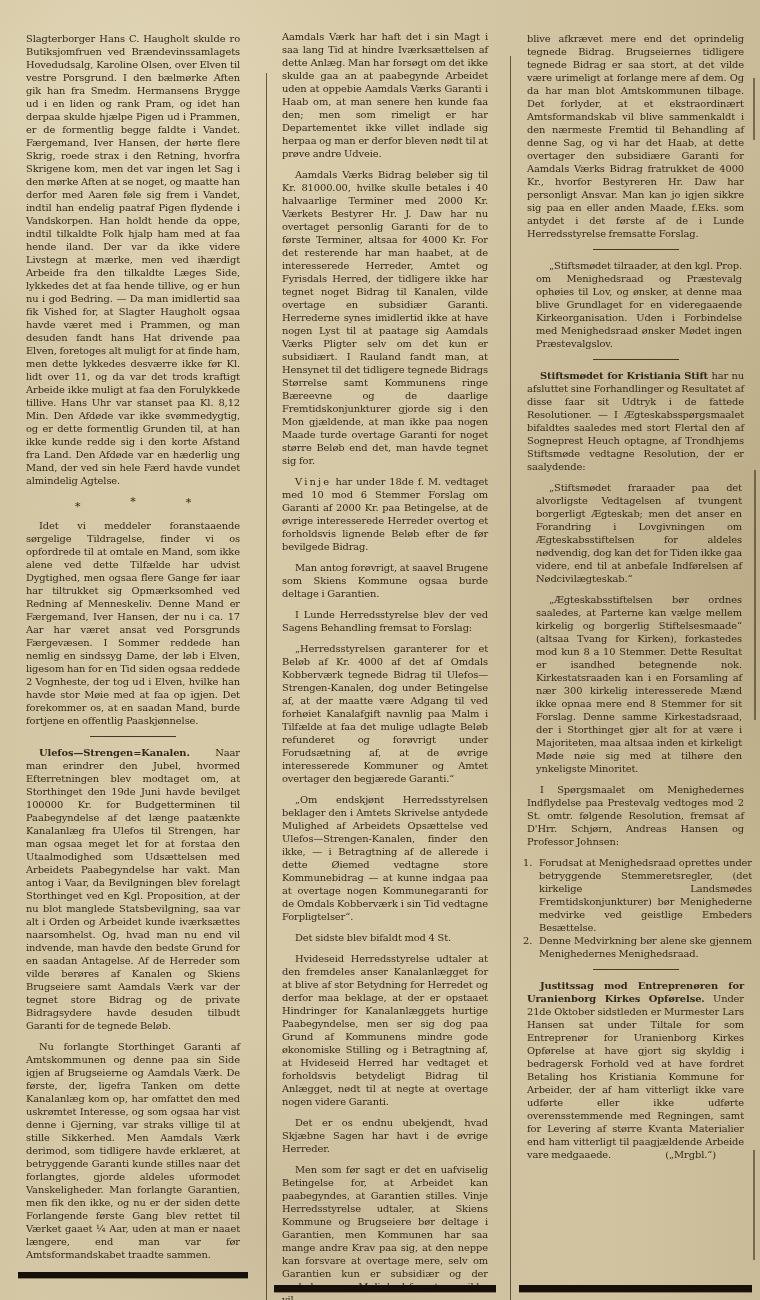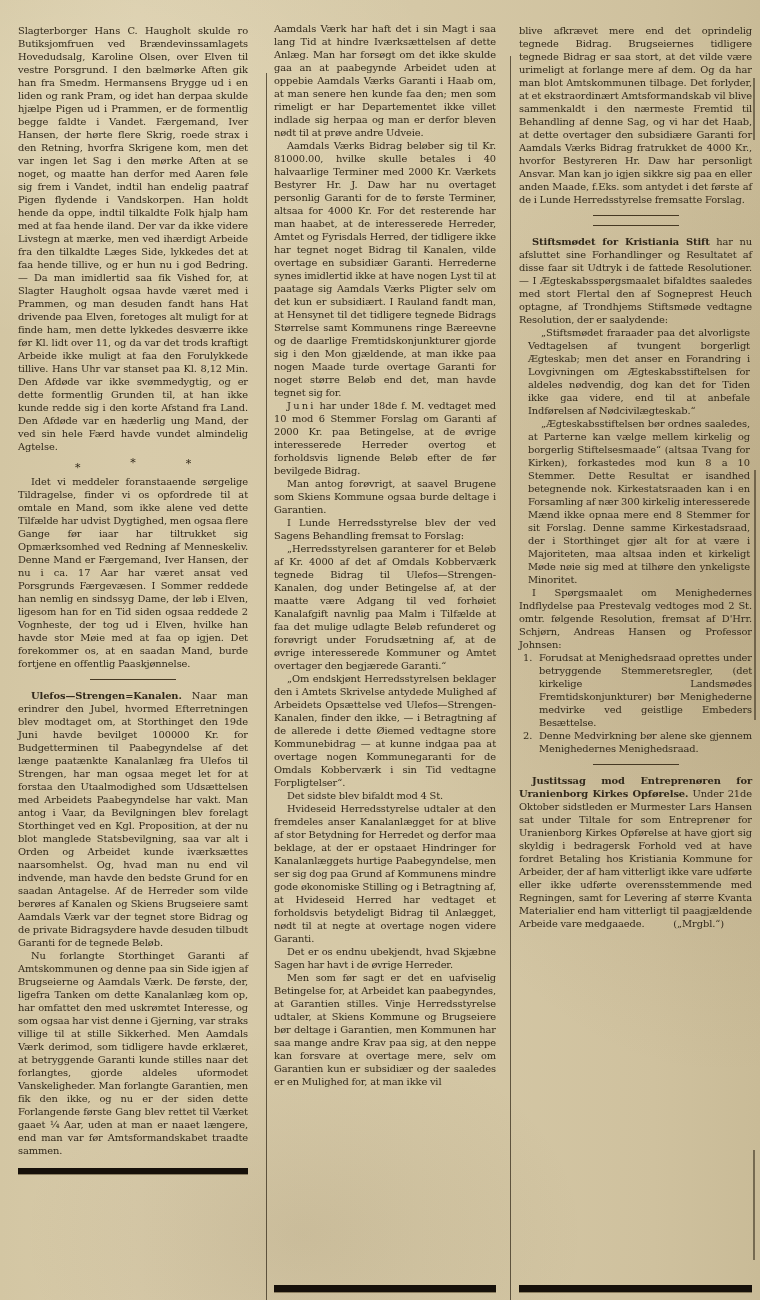--- a/index.html
+++ b/index.html
@@ -17,21 +17,21 @@
     position:absolute;
     text-align:justify;
     font-size:9.9px;
     line-height:13px;
     letter-spacing:-0.1px;
     word-spacing:-0.3px;
   }
   #col1{left:18px;top:24px;width:230px;height:1276px;}
   #col2{left:274px;top:22px;width:222px;height:1278px;}
   #col3{left:519px;top:24px;width:233px;height:1276px;}
-  .para{margin:0;}
+  .para{margin:8px;}
   .indent{text-indent:13px;}
   .quote{padding-left:9px;padding-right:2px;box-sizing:border-box;}
   .lead{font-weight:bold;}
   .spaced{letter-spacing:2.2px;}
   .stars{height:16px;text-align:center;margin:3px 0 3px;}
   .stars span{display:inline-block;margin:0 25px;font-size:11px;}
   .stars span:nth-child(1){transform:translateY(5px);}
   .stars span:nth-child(3){transform:translateY(1px);}
   .rule{width:86px;height:1px;background:#453823;margin:9px auto;}
   .bar{height:6px;background:#16100a;margin-top:9px;box-shadow:0 1px 0 rgba(70,55,30,.5);}
@@ -71,36 +71,37 @@
       <b class="lead">Ulefos—Strengen=Kanalen.</b><span> Naar man erindrer den Jubel, hvormed Efterretningen blev modtaget om, at Storthinget den 19de Juni havde bevilget 100000 Kr. for Budgetterminen til Paabegyndelse af det længe paatænkte Kanalanlæg fra Ulefos til Strengen, har man ogsaa meget let for at forstaa den Utaalmodighed som Udsættelsen med Arbeidets Paabegyndelse har vakt. Man antog i Vaar, da Bevilgningen blev forelagt Storthinget ved en Kgl. Proposition, at der nu blot manglede Statsbevilgning, saa var alt i Orden og Arbeidet kunde iværksættes naarsomhelst. Og, hvad man nu end vil indvende, man havde den bedste Grund for en saadan Antagelse. Af de Herreder som vilde berøres af Kanalen og Skiens Brugseiere samt Aamdals Værk var der tegnet store Bidrag og de private Bidragsydere havde desuden tilbudt Garanti for de tegnede Beløb.</span>
     </p>
     <p class="para indent">Nu forlangte Storthinget Garanti af Amtskommunen og denne paa sin Side igjen af Brugseierne og Aamdals Værk. De første, der, ligefra Tanken om dette Kanalanlæg kom op, har omfattet den med uskrømtet Interesse, og som ogsaa har vist denne i Gjerning, var straks villige til at stille Sikkerhed. Men Aamdals Værk derimod, som tidligere havde erklæret, at betryggende Garanti kunde stilles naar det forlangtes, gjorde aldeles uformodet Vanskeligheder. Man forlangte Garantien, men fik den ikke, og nu er der siden dette Forlangende første Gang blev rettet til Værket gaaet ¼ Aar, uden at man er naaet længere, end man var før Amtsformandskabet traadte sammen.</p>
     <div class="bar flow"></div>
   </div>
 
   <div class="col" id="col2">
     <p class="para">Aamdals Værk har haft det i sin Magt i saa lang Tid at hindre Iværksættelsen af dette Anlæg. Man har forsøgt om det ikke skulde gaa an at paabegynde Arbeidet uden at oppebie Aamdals Værks Garanti i Haab om, at man senere hen kunde faa den; men som rimeligt er har Departementet ikke villet indlade sig herpaa og man er derfor bleven nødt til at prøve andre Udveie.</p>
     <p class="para indent">Aamdals Værks Bidrag beløber sig til Kr. 81000.00, hvilke skulle betales i 40 halvaarlige Terminer med 2000 Kr. Værkets Bestyrer Hr. J. Daw har nu overtaget personlig Garanti for de to første Terminer, altsaa for 4000 Kr. For det resterende har man haabet, at de interesserede Herreder, Amtet og Fyrisdals Herred, der tidligere ikke har tegnet noget Bidrag til Kanalen, vilde overtage en subsidiær Garanti. Herrederne synes imidlertid ikke at have nogen Lyst til at paatage sig Aamdals Værks Pligter selv om det kun er subsidiært. I Rauland fandt man, at Hensynet til det tidligere tegnede Bidrags Størrelse samt Kommunens ringe Bæreevne og de daarlige Fremtidskonjunkturer gjorde sig i den Mon gjældende, at man ikke paa nogen Maade turde overtage Garanti for noget større Beløb end det, man havde tegnet sig for.</p>
     <p class="para indent">
-      <span class="spaced">Juni</span><span> har under 18de f. M. vedtaget med 10 mod 6 Stemmer Forslag om Garanti af 2000 Kr. paa Betingelse, at de øvrige interesserede Herreder overtog et forholdsvis lignende Beløb efter de før bevilgede Bidrag.</span>
+      <span class="spaced">Vinje</span><span> har under 18de f. M. vedtaget med 10 mod 6 Stemmer Forslag om Garanti af 2000 Kr. paa Betingelse, at de øvrige interesserede Herreder overtog et forholdsvis lignende Beløb efter de før bevilgede Bidrag.</span>
     </p>
     <p class="para indent">Man antog forøvrigt, at saavel Brugene som Skiens Kommune ogsaa burde deltage i Garantien.</p>
     <p class="para indent">I Lunde Herredsstyrelse blev der ved Sagens Behandling fremsat to Forslag:</p>
     <p class="para indent">„Herredsstyrelsen garanterer for et Beløb af Kr. 4000 af det af Omdals Kobberværk tegnede Bidrag til Ulefos—Strengen-Kanalen, dog under Betingelse af, at der maatte være Adgang til ved forhøiet Kanalafgift navnlig paa Malm i Tilfælde at faa det mulige udlagte Beløb refunderet og forøvrigt under Forudsætning af, at de øvrige interesserede Kommuner og Amtet overtager den begjærede Garanti.“</p>
     <p class="para indent">„Om endskjønt Herredsstyrelsen beklager den i Amtets Skrivelse antydede Mulighed af Arbeidets Opsættelse ved Ulefos—Strengen-Kanalen, finder den ikke, — i Betragtning af de allerede i dette Øiemed vedtagne store Kommunebidrag — at kunne indgaa paa at overtage nogen Kommunegaranti for de Omdals Kobberværk i sin Tid vedtagne Forpligtelser“.</p>
     <p class="para indent">Det sidste blev bifaldt mod 4 St.</p>
     <p class="para indent">Hvideseid Herredsstyrelse udtaler at den fremdeles anser Kanalanlægget for at blive af stor Betydning for Herredet og derfor maa beklage, at der er opstaaet Hindringer for Kanalanlæggets hurtige Paabegyndelse, men ser sig dog paa Grund af Kommunens mindre gode økonomiske Stilling og i Betragtning af, at Hvideseid Herred har vedtaget et forholdsvis betydeligt Bidrag til Anlægget, nødt til at negte at overtage nogen videre Garanti.</p>
     <p class="para indent">Det er os endnu ubekjendt, hvad Skjæbne Sagen har havt i de øvrige Herreder.</p>
     <p class="para indent">Men som før sagt er det en uafviselig Betingelse for, at Arbeidet kan paabegyndes, at Garantien stilles. Vinje Herredsstyrelse udtaler, at Skiens Kommune og Brugseiere bør deltage i Garantien, men Kommunen har saa mange andre Krav paa sig, at den neppe kan forsvare at overtage mere, selv om Garantien kun er subsidiær og der saaledes er en Mulighed for, at man ikke vil</p>
     <div class="bar abs"></div>
   </div>
 
   <div class="col" id="col3">
     <p class="para">blive afkrævet mere end det oprindelig tegnede Bidrag. Brugseiernes tidligere tegnede Bidrag er saa stort, at det vilde være urimeligt at forlange mere af dem. Og da har man blot Amtskommunen tilbage. Det forlyder, at et ekstraordinært Amtsformandskab vil blive sammenkaldt i den nærmeste Fremtid til Behandling af denne Sag, og vi har det Haab, at dette overtager den subsidiære Garanti for Aamdals Værks Bidrag fratrukket de 4000 Kr., hvorfor Bestyreren Hr. Daw har personligt Ansvar. Man kan jo igjen sikkre sig paa en eller anden Maade, f.Eks. som antydet i det første af de i Lunde Herredsstyrelse fremsatte Forslag.</p>
     <div class="rule"></div>
+    <p class="para indent quote">„Stiftsmødet tilraader, at den kgl. Prop. om Menighedsraad og Præstevalg ophøies til Lov, og ønsker, at denne maa blive Grundlaget for en videregaaende Kirkeorganisation. Uden i Forbindelse med Menighedsraad ønsker Mødet ingen Præstevalgslov.</p>
     <div class="rule"></div>
     <p class="para indent">
       <b class="lead">Stiftsmødet for Kristiania Stift</b><span> har nu afsluttet sine Forhandlinger og Resultatet af disse faar sit Udtryk i de fattede Resolutioner. — I Ægteskabsspørgsmaalet bifaldtes saaledes med stort Flertal den af Sogneprest Heuch optagne, af Trondhjems Stiftsmøde vedtagne Resolution, der er saalydende:</span>
     </p>
     <p class="para indent quote">„Stiftsmødet fraraader paa det alvorligste Vedtagelsen af tvungent borgerligt Ægteskab; men det anser en Forandring i Lovgivningen om Ægteskabsstiftelsen for aldeles nødvendig, dog kan det for Tiden ikke gaa videre, end til at anbefale Indførelsen af Nødcivilægteskab.“</p>
     <p class="para indent quote">„Ægteskabsstiftelsen bør ordnes saaledes, at Parterne kan vælge mellem kirkelig og borgerlig Stiftelsesmaade“ (altsaa Tvang for Kirken), forkastedes mod kun 8 a 10 Stemmer. Dette Resultat er isandhed betegnende nok. Kirkestatsraaden kan i en Forsamling af nær 300 kirkelig interesserede Mænd ikke opnaa mere end 8 Stemmer for sit Forslag. Denne samme Kirkestadsraad, der i Storthinget gjør alt for at være i Majoriteten, maa altsaa inden et kirkeligt Møde nøie sig med at tilhøre den ynkeligste Minoritet.</p>
     <p class="para indent">I Spørgsmaalet om Menighedernes Indflydelse paa Prestevalg vedtoges mod 2 St. omtr. følgende Resolution, fremsat af D'Hrr. Schjørn, Andreas Hansen og Professor Johnsen:</p>
     <div class="list-item">
       <span class="num">1.</span>
       <span class="li-text">Forudsat at Menighedsraad oprettes under betryggende Stemmeretsregler, (det kirkelige Landsmødes Fremtidskonjunkturer) bør Menighederne medvirke ved geistlige Embeders Besættelse.</span>

